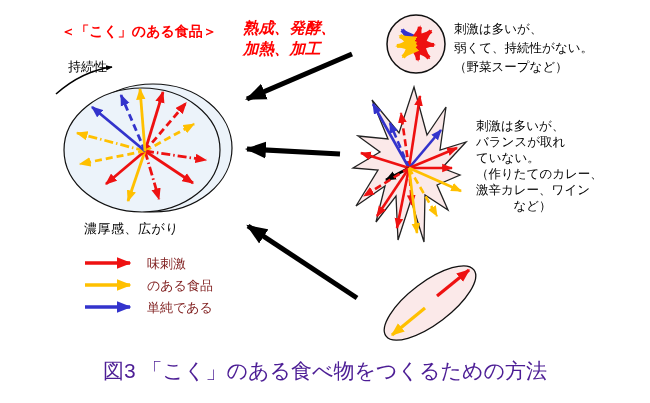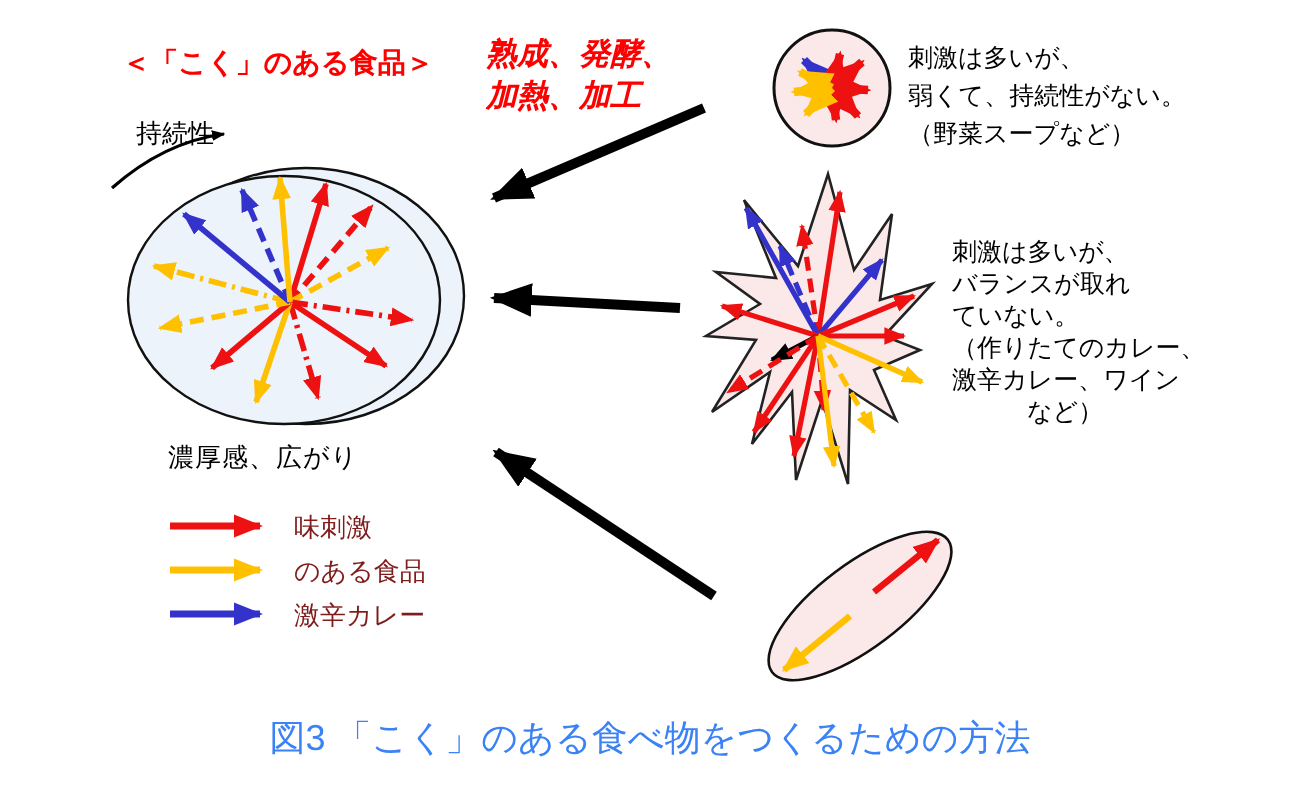--- a/index.html
+++ b/index.html
@@ -12,21 +12,21 @@
   .richness{left:84px;top:220px;font-size:13px;letter-spacing:0.5px;}
   .proc{font-weight:bold;color:#ff0000;font-size:15.5px;line-height:21px;}
   .proc1{left:243px;top:17px;font-style:italic;}
   .proc2{left:236px;top:164px;}
   .ex{font-size:12.5px;color:#000;}
   .ex1{left:454px;top:20px;line-height:19px;}
   .ex2{left:476px;top:118px;line-height:16px;}
   .ex3{left:476px;top:284px;line-height:17px;}
   .legend-label{position:absolute;left:147px;font-size:13px;color:#7f1d1d;}
   .ll0{top:255px;} .ll1{top:277px;} .ll2{top:299px;}
-  .caption{left:0;right:0;top:357px;text-align:center;font-size:18px;color:#3b82f6;}
+  .caption{left:0;right:0;top:357px;text-align:center;font-size:21px;color:#4c1d95;}
 </style>
 </head>
 <body>
 
 <div id="stage">
 
   <svg id="overlay" viewBox="0 0 650 403" xmlns="http://www.w3.org/2000/svg">
     <defs id="marker-defs">
         <marker id="m-red" viewBox="0 0 10 8" refX="9" refY="4" markerWidth="4.2" markerHeight="3.6" orient="auto">
           <path d="M0,0 L10,4 L0,8 Z" fill="#ee1111"></path>
@@ -119,16 +119,16 @@
 （野菜スープなど）</div>
   <div class="txt ex ex2">刺激は多いが、
 バランスが取れ
 ていない。
 （作りたてのカレー、
 激辛カレー、ワイン
 　　　など）</div>
 
   <div class="legend-label ll0">味刺激</div>
   <div class="legend-label ll1">のある食品</div>
-  <div class="legend-label ll2">激辛カレー</div>
+  <div class="legend-label ll2">単純である</div>
 
   <div class="txt caption">図3 「こく」のある食べ物をつくるための方法</div>
 </div>
 
 </body></html>

